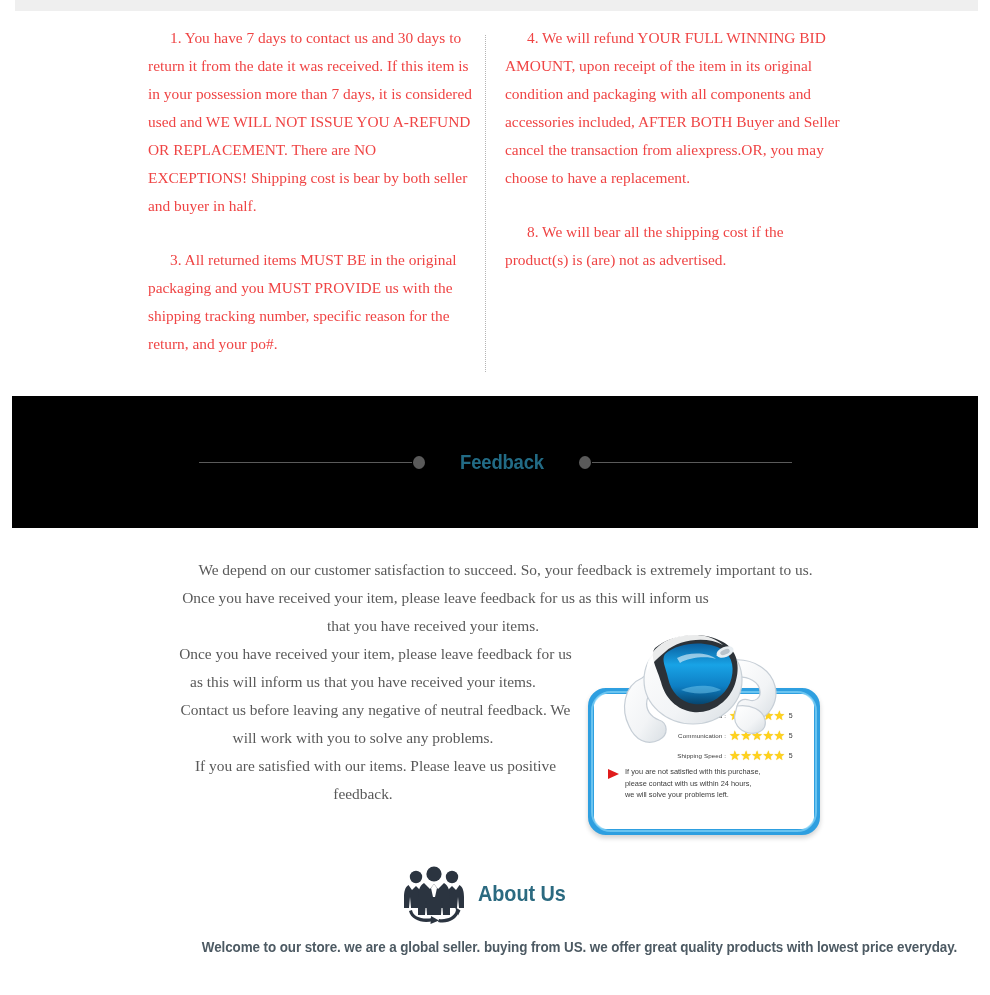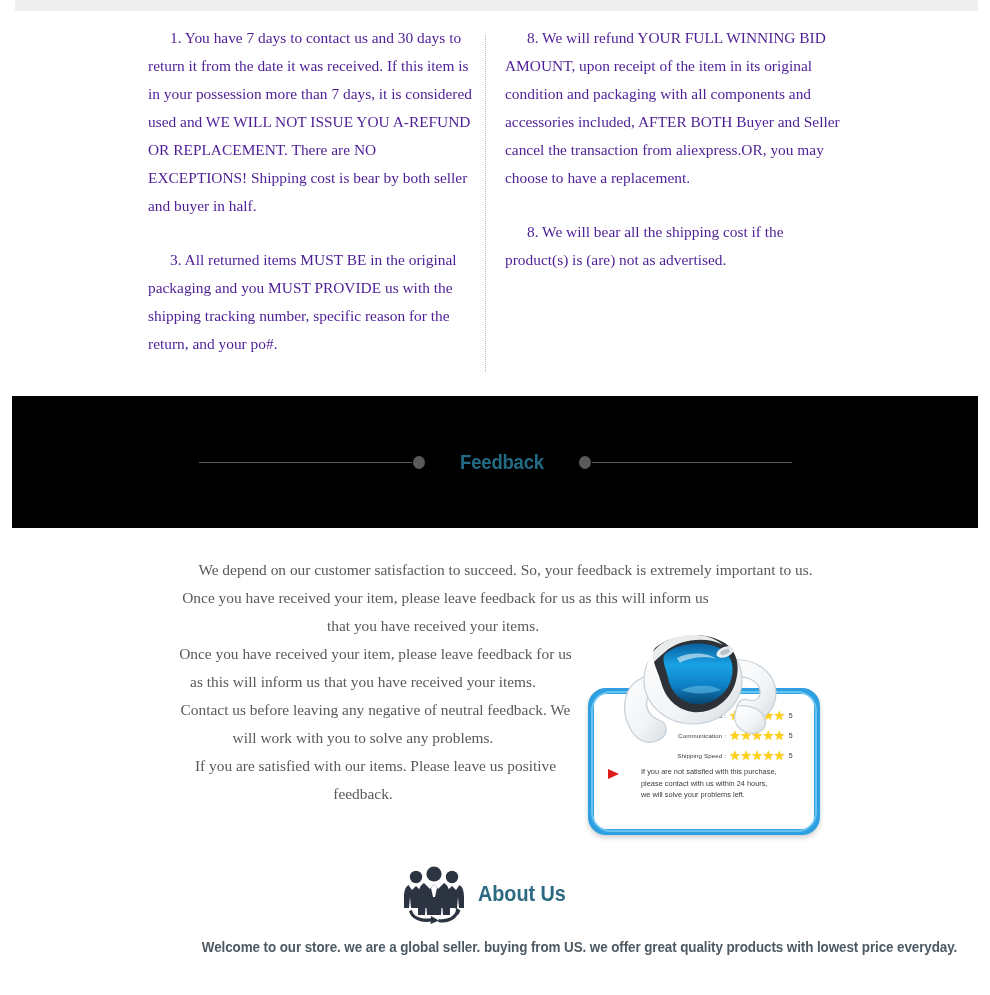--- a/index.html
+++ b/index.html
@@ -15,21 +15,21 @@
   .top-strip{
     position:absolute;left:15px;top:0;width:963px;height:11px;
     background:#efefef;
   }
   
   .policy{
     position:absolute;left:0;top:24px;width:990px;height:360px;
   }
   .policy-col{
     position:absolute;top:0;
-    color:#4c1d95;
+    color:#ef4444;
     font-size:15.4px;
     line-height:28px;
     text-align:left;
   }
   .policy-col.left{left:148px;width:330px;}
   .policy-col.right{left:505px;width:337px;}
   .policy-col p{margin:0 0 26px 0;text-indent:22px;}
   .policy-col p:last-child{margin-bottom:0;}
   .policy-divider{
     position:absolute;left:485px;top:11px;width:0;height:337px;
@@ -103,21 +103,21 @@
     white-space:nowrap;letter-spacing:.1px;
   }
   .stars{
     color:#ffd21c;font-size:13px;line-height:13px;letter-spacing:-0.5px;
     margin:0 4px 0 3px;
     text-shadow:0 0 1px #e8b400;
   }
   .rate-score{font-size:7px;color:#3b3b3b;}
   .notice{
     position:absolute;left:14px;top:72px;width:205px;
-    display:flex;align-items:flex-start;gap:16px;
+    display:flex;align-items:flex-start;
   }
   .notice-arrow{
     width:0;height:0;margin:3px 6px 0 0;
     border-left:11px solid #e01b1b;
     border-top:5px solid transparent;
     border-bottom:5px solid transparent;
   }
   .notice-lines{
     font-family:"Liberation Sans","DejaVu Sans",sans-serif;
     font-size:7.4px;line-height:11.5px;color:#3b3b3b;
@@ -152,21 +152,21 @@
 <div class="policy">
 
   <div class="policy-col left">
     <p>1. You have 7 days to contact us and 30 days to return it from the date it was received. If this item is in your possession more than 7 days, it is considered used and WE WILL NOT ISSUE YOU A-REFUND OR REPLACEMENT. There are NO EXCEPTIONS! Shipping cost is bear by both seller and buyer in half.</p>
     <p>3. All returned items MUST BE in the original packaging and you MUST PROVIDE us with the shipping tracking number, specific reason for the return, and your po#.</p>
   </div>
 
   <div class="policy-divider"></div>
 
   <div class="policy-col right">
-    <p>8. We will refund YOUR FULL WINNING BID AMOUNT, upon receipt of the item in its original condition and packaging with all components and accessories included, AFTER BOTH Buyer and Seller cancel the transaction from aliexpress.OR, you may choose to have a replacement.</p>
+    <p>4. We will refund YOUR FULL WINNING BID AMOUNT, upon receipt of the item in its original condition and packaging with all components and accessories included, AFTER BOTH Buyer and Seller cancel the transaction from aliexpress.OR, you may choose to have a replacement.</p>
     <p>8. We will bear all the shipping cost if the product(s) is (are) not as advertised.</p>
   </div>
 
 </div>
 
 <div class="banner">
   <div class="banner-inner">
     <span class="deco left">
       <span class="bar"></span>
       <span class="dot"></span>

